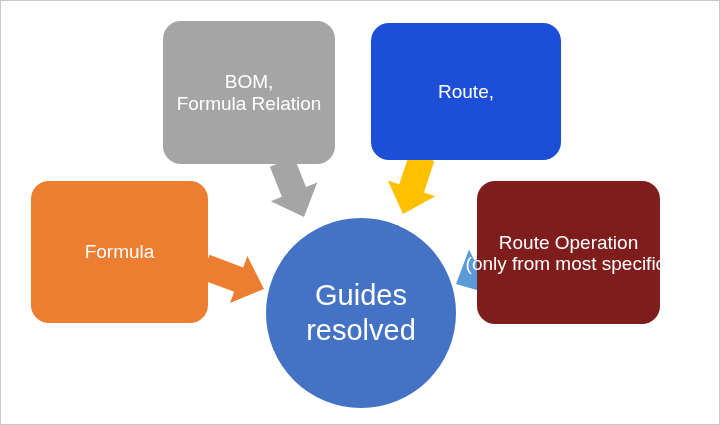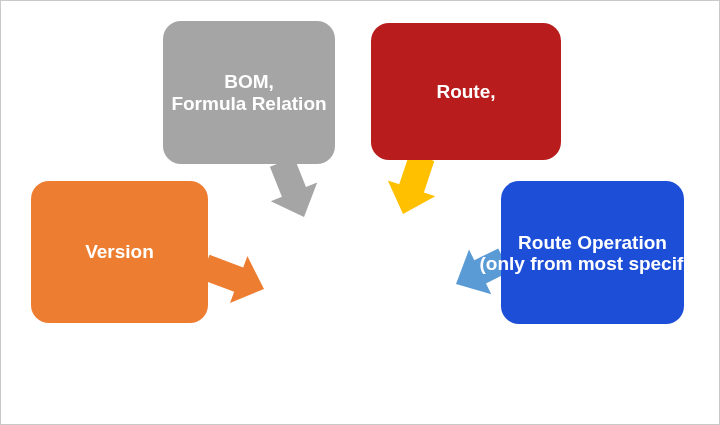--- a/index.html
+++ b/index.html
@@ -32,21 +32,20 @@
   }
   .box {
     border-radius: 18px;
   }
   .circle-node {
     border-radius: 50%;
   }
   .label {
     font-size: 19px;
     line-height: 22px;
-    font-weight: bold;
   }
   .label .line { white-space: nowrap; }
   .note {
     font-size: 19px;
     line-height: 18px;
     margin-top: 1px;
     white-space: nowrap;
   }
   .circle-label {
     font-size: 29px;
@@ -65,33 +64,39 @@
       <polygon points="497.2,247.4 473.3,259.3 468.0,248.6 455.0,283.0 490.3,293.3 485.0,282.6 508.8,270.6" fill="#5B9BD5"></polygon>
     </svg>
 
   <div class="node box" style="left: 162px; top: 20px; width: 172px; height: 143px; background-color: rgb(165, 165, 165);">
     <div class="label">
       <div class="line">BOM,</div>
       <div class="line">Formula Relation</div>
     </div>
   </div>
 
-  <div class="node box" style="left: 370px; top: 22px; width: 190px; height: 137px; background-color: #b91c1c;">
+  <div class="node box" style="left: 370px; top: 22px; width: 190px; height: 137px; background-color: #1d4ed8;">
     <div class="label">
       <div class="line">Route,</div>
     </div>
   </div>
 
   <div class="node box" style="left: 30px; top: 180px; width: 177px; height: 142px; background-color: rgb(237, 125, 49);">
     <div class="label">
-      <div class="line">Version</div>
+      <div class="line">Formula</div>
     </div>
   </div>
 
-  <div class="node box" style="left: 500px; top: 180px; width: 183px; height: 143px; background-color: #1d4ed8;">
+  <div class="node box" style="left: 476px; top: 180px; width: 183px; height: 143px; background-color: #7f1d1d;">
     <div class="label">
       <div class="line">Route Operation</div>
       <div class="note">(only from most specific)</div>
     </div>
   </div>
 
+  <div class="node circle-node" style="left: 265px; top: 217px; width: 190px; height: 190px; background-color: rgb(68, 114, 196);">
+    <div class="circle-label">
+      <div class="line">Guides</div>
+      <div class="line">resolved</div>
+    </div>
+  </div>
 
 </div>
 
 </body></html>

